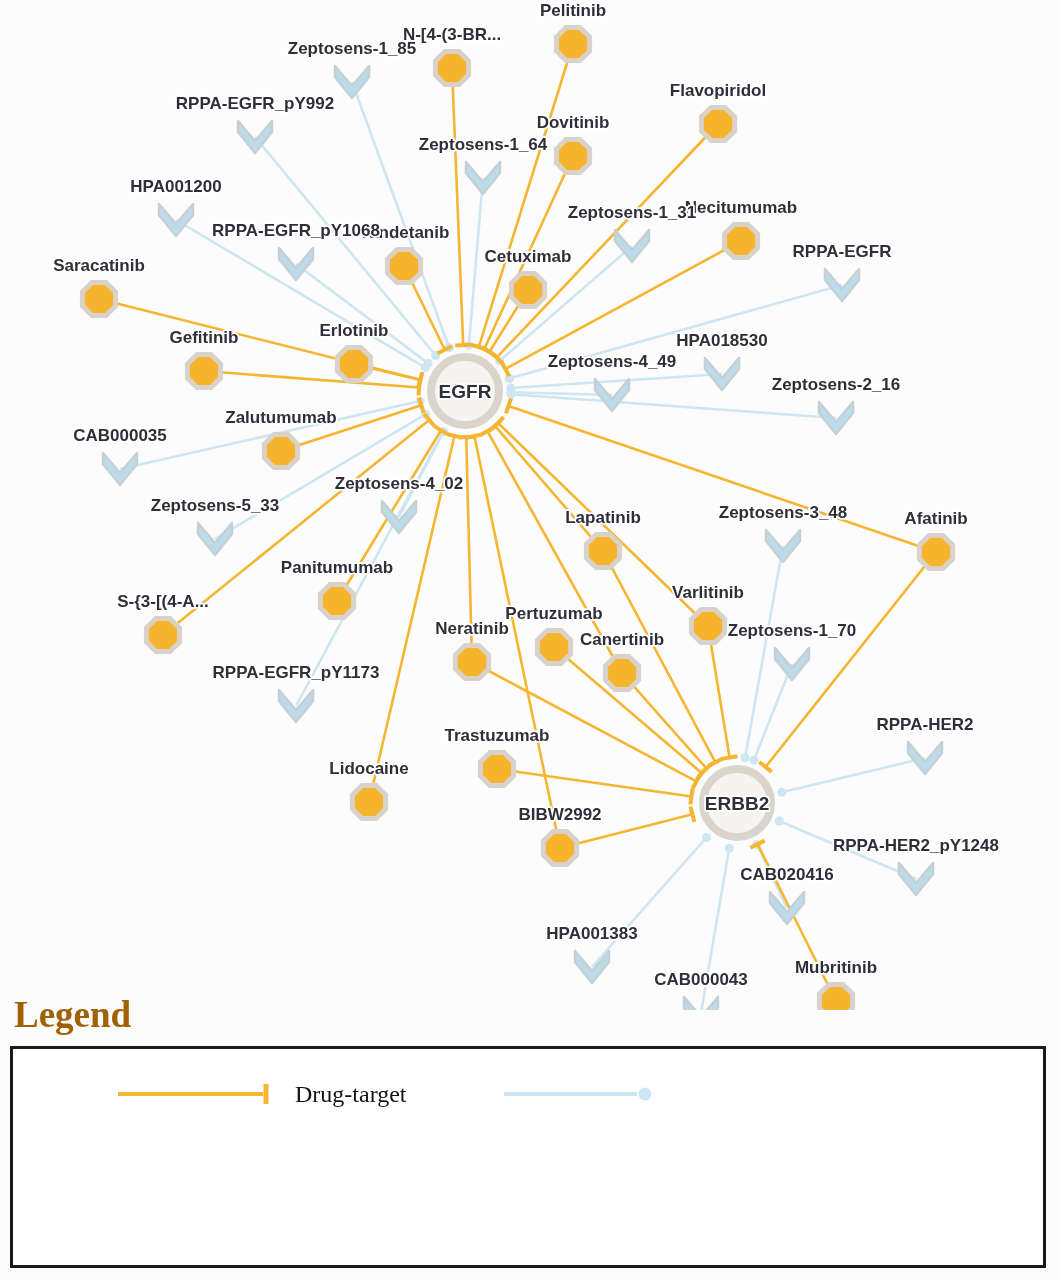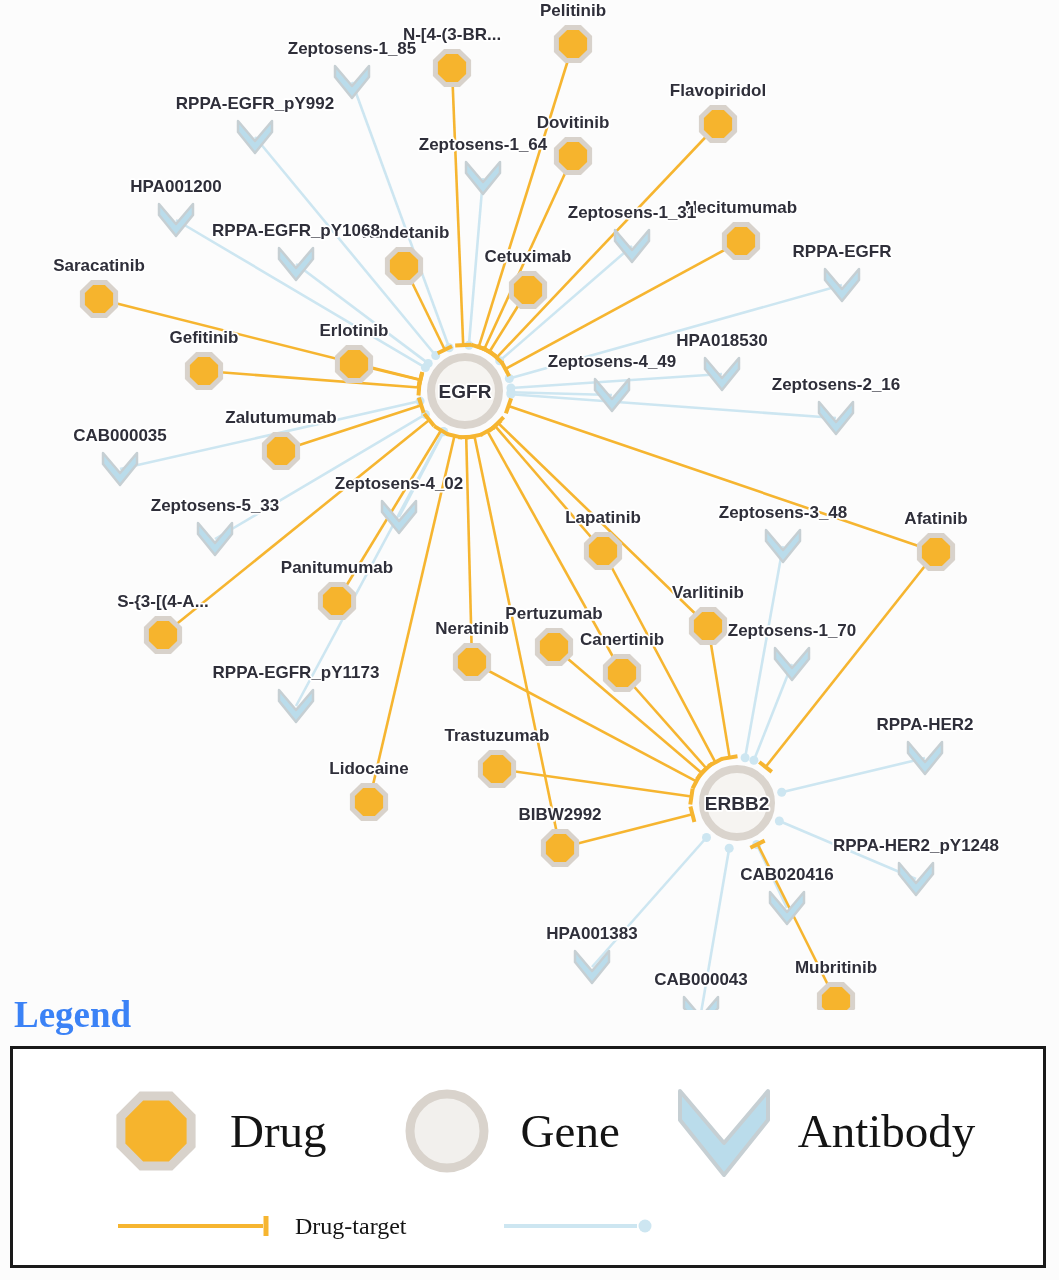--- a/index.html
+++ b/index.html
@@ -4,21 +4,21 @@
 <style>
   html,body{margin:0;padding:0;background:#ffffff;}
   .page{position:relative;width:1059px;height:1280px;background:#FCFCFC;overflow:hidden;
         font-family:"Liberation Sans",sans-serif;}
   #graph-svg{position:absolute;top:0;left:0;}
   .node-label{font-family:"Liberation Sans",sans-serif;font-weight:bold;font-size:17px;
               fill:#2F2F3A;stroke:#FFFFFF;stroke-width:3.5px;paint-order:stroke;
               stroke-linejoin:round;text-anchor:middle;}
   .gene-label{font-size:19px;}
   .legend-title{position:absolute;left:14px;top:993px;
-                font-family:"Liberation Serif",serif;font-weight:bold;font-size:37px;color:#3b82f6;}
+                font-family:"Liberation Serif",serif;font-weight:bold;font-size:37px;color:#a16207;}
   .legend-box{position:absolute;left:10px;top:1046px;width:1036px;height:222px;
               border:3px solid #1A1A1A;background:#FFFFFF;box-sizing:border-box;}
   .legend-row{display:flex;align-items:center;}
   .row1{margin-top:32px;height:100px;}
   .row2{margin-top:24px;height:42px;}
   .lg{display:flex;align-items:center;}
   .lg-drug{margin-left:95px;}
   .lg-gene{margin-left:72px;}
   .lg-antibody{margin-left:56px;}
   .lg-dt{margin-left:100px;}
@@ -420,40 +420,20 @@
         <text x="916" y="851" class="node-label">RPPA-HER2_pY1248</text>
         <text x="787" y="880" class="node-label">CAB020416</text>
         <text x="592" y="939" class="node-label">HPA001383</text>
         <text x="701" y="985" class="node-label">CAB000043</text>
       </g>
     </svg>
 
   <div class="legend-title">Legend</div>
 
   <div class="legend-box">
-    <div class="legend-row row1">
-      <div class="lg lg-drug">
-        <svg width="96" height="96" viewBox="0 0 96 96">
-          <polygon points="83.1,62.5 62.5,83.1 33.5,83.1 12.9,62.5 12.9,33.5 33.5,12.9 62.5,12.9 83.1,33.5" fill="#F6B42D" stroke="#D8D2CB" stroke-width="9"></polygon>
-        </svg>
-        <span class="lg-label">Drug</span>
-      </div>
-      <div class="lg lg-gene">
-        <svg width="96" height="96" viewBox="0 0 96 96">
-          <circle cx="48" cy="48" r="37" fill="#F2F0ED" stroke="#D9D3CC" stroke-width="9"></circle>
-        </svg>
-        <span class="lg-label">Gene</span>
-      </div>
-      <div class="lg lg-antibody">
-        <svg width="96" height="96" viewBox="0 0 96 96">
-          <polygon points="4,8 48,60 92,8 92,37 48,92 4,37" fill="#BADCEB" stroke="#C6CFD3" stroke-width="4" stroke-linejoin="round"></polygon>
-        </svg>
-        <span class="lg-label">Antibody</span>
-      </div>
-    </div>
     <div class="legend-row row2">
       <div class="lg lg-dt">
         <svg width="170" height="28" viewBox="0 0 170 28">
           <line x1="5" y1="14" x2="150" y2="14" stroke="#F6B530" stroke-width="4"></line>
           <line x1="153" y1="4" x2="153" y2="24" stroke="#F6B530" stroke-width="5"></line>
         </svg>
         <span class="edge-label">Drug-target</span>
       </div>
       <div class="lg lg-at">
         <svg width="170" height="28" viewBox="0 0 170 28">

